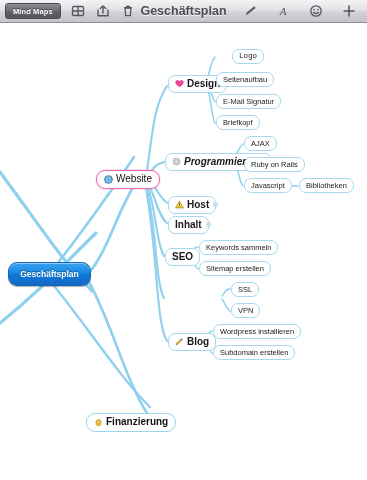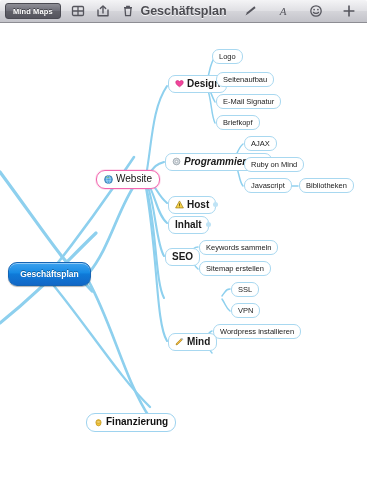--- a/index.html
+++ b/index.html
@@ -121,21 +121,21 @@
   #node-prog     { left: 165px; top: 130px; }
   #node-prog .label { font-style: italic; }
   #node-host     { left: 168px; top: 173px; }
   #node-inhalt   { left: 168px; top: 193px; }
   #node-seo      { left: 165px; top: 225px; }
   #node-sicher   { left: 165px; top: 267px; }
   #node-blog     { left: 168px; top: 310px; }
 
   
   .leaf { font-size: 7.5px; padding: 2.5px 6px; border-radius: 7px; }
-  #leaf-logo      { left: 212px; top: 26px; }
+  #leaf-logo      { left: 232px; top: 26px; font-family: Liberation Mono, monospace; }
   #leaf-seiten    { left: 216px; top: 49px; }
   #leaf-mail      { left: 216px; top: 71px; }
   #leaf-brief     { left: 216px; top: 92px; }
   #leaf-ajax      { left: 244px; top: 113px; }
   #leaf-ruby      { left: 244px; top: 134px; }
   #leaf-js        { left: 244px; top: 155px; }
   #leaf-biblio    { left: 299px; top: 155px; }
   #leaf-keywords  { left: 199px; top: 217px; }
   #leaf-sitemap   { left: 199px; top: 238px; }
   #leaf-ssl       { left: 231px; top: 259px; }
@@ -340,41 +340,41 @@
     </div>
 
 
     <div class="node n2" id="node-blog">
       <span class="ico">
         <svg width="9" height="9" viewBox="0 0 12 12">
           <path d="M1.4 10.6l.7-2.2 6-6 1.5 1.5-6 6z" fill="#f2b63c" stroke="#9c7a10" stroke-width=".8" stroke-linejoin="round"></path>
           <path d="M8.1 2.4L9.6 3.9l1-1-1.5-1.5z" fill="#d6d9dd" stroke="#8b969e" stroke-width=".7"></path>
         </svg>
       </span>
-      <span class="label">Mind</span>
+      <span class="label">Blog</span>
     </div>
 
     <div class="node leaf" id="leaf-logo">
       <span class="label">Logo</span>
     </div>
     <div class="node leaf" id="leaf-seiten">
       <span class="label">Seitenaufbau</span>
     </div>
     <div class="node leaf" id="leaf-mail">
       <span class="label">E-Mail Signatur</span>
     </div>
     <div class="node leaf" id="leaf-brief">
       <span class="label">Briefkopf</span>
     </div>
 
     <div class="node leaf" id="leaf-ajax">
       <span class="label">AJAX</span>
     </div>
     <div class="node leaf" id="leaf-ruby">
-      <span class="label">Ruby on Mind</span>
+      <span class="label">Ruby on Rails</span>
     </div>
     <div class="node leaf" id="leaf-js">
       <span class="label">Javascript</span>
     </div>
     <div class="node leaf" id="leaf-biblio">
       <span class="label">Bibliotheken</span>
     </div>
 
     <div class="node leaf" id="leaf-keywords">
       <span class="label">Keywords sammeln</span>
@@ -386,15 +386,18 @@
     <div class="node leaf" id="leaf-ssl">
       <span class="label">SSL</span>
     </div>
     <div class="node leaf" id="leaf-vpn">
       <span class="label">VPN</span>
     </div>
 
     <div class="node leaf" id="leaf-wordpress">
       <span class="label">Wordpress installieren</span>
     </div>
+    <div class="node leaf" id="leaf-subdomain">
+      <span class="label">Subdomain erstellen</span>
+    </div>
 
   </div>
 </div>
 
 </body></html>

